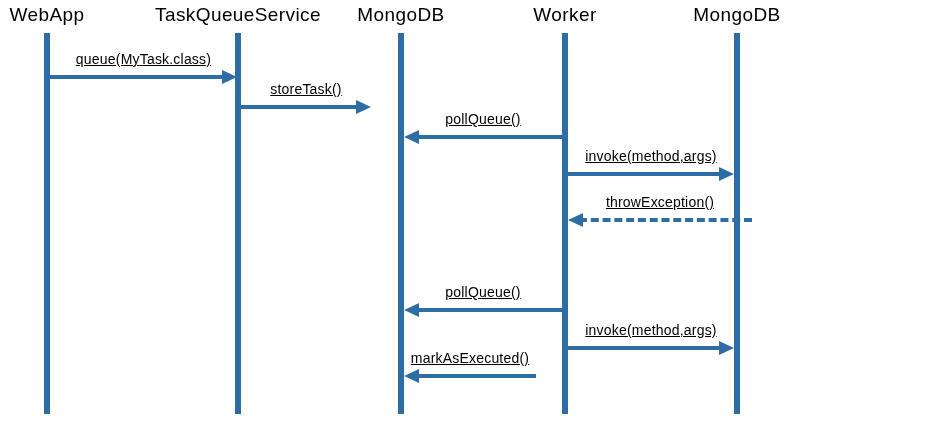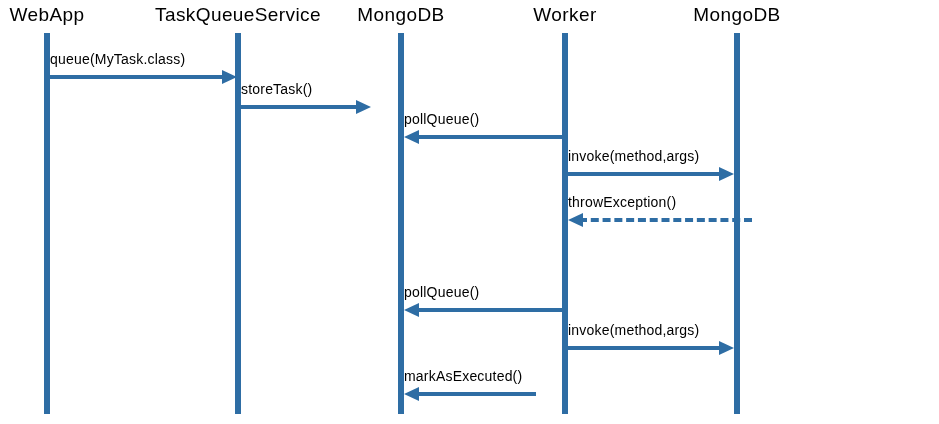--- a/index.html
+++ b/index.html
@@ -34,25 +34,26 @@
   }
   .message {
     position: absolute;
     height: 40px;
   }
   .msg-label {
     position: absolute;
     left: 0;
     right: 0;
     bottom: 17px;
-    text-align: left;
+    text-align: center;
     font-size: 14px;
     letter-spacing: 0.2px;
     color: var(--text, #000000);
     white-space: nowrap;
+    text-decoration: underline;
   }
   .msg-arrow {
     position: absolute;
     left: 0;
     right: 0;
     bottom: 0;
     height: 14px;
   }
   .msg-line {
     position: absolute;
@@ -154,21 +155,21 @@
   </div>
 
   <div class="message dir-right" style="left:568px; top:315px; width:166px;">
     <div class="msg-label">invoke(method,args)</div>
     <div class="msg-arrow">
       <div class="msg-line"></div>
       <div class="arrowhead-right"></div>
     </div>
   </div>
 
-  <div class="message dir-left" style="left:404px; top:361px; width:132px;">
+  <div class="message dir-left" style="left:404px; top:343px; width:132px;">
     <div class="msg-label">markAsExecuted()</div>
     <div class="msg-arrow">
       <div class="msg-line"></div>
       <div class="arrowhead-left"></div>
     </div>
   </div>
 
 </div>
 
 </body></html>

